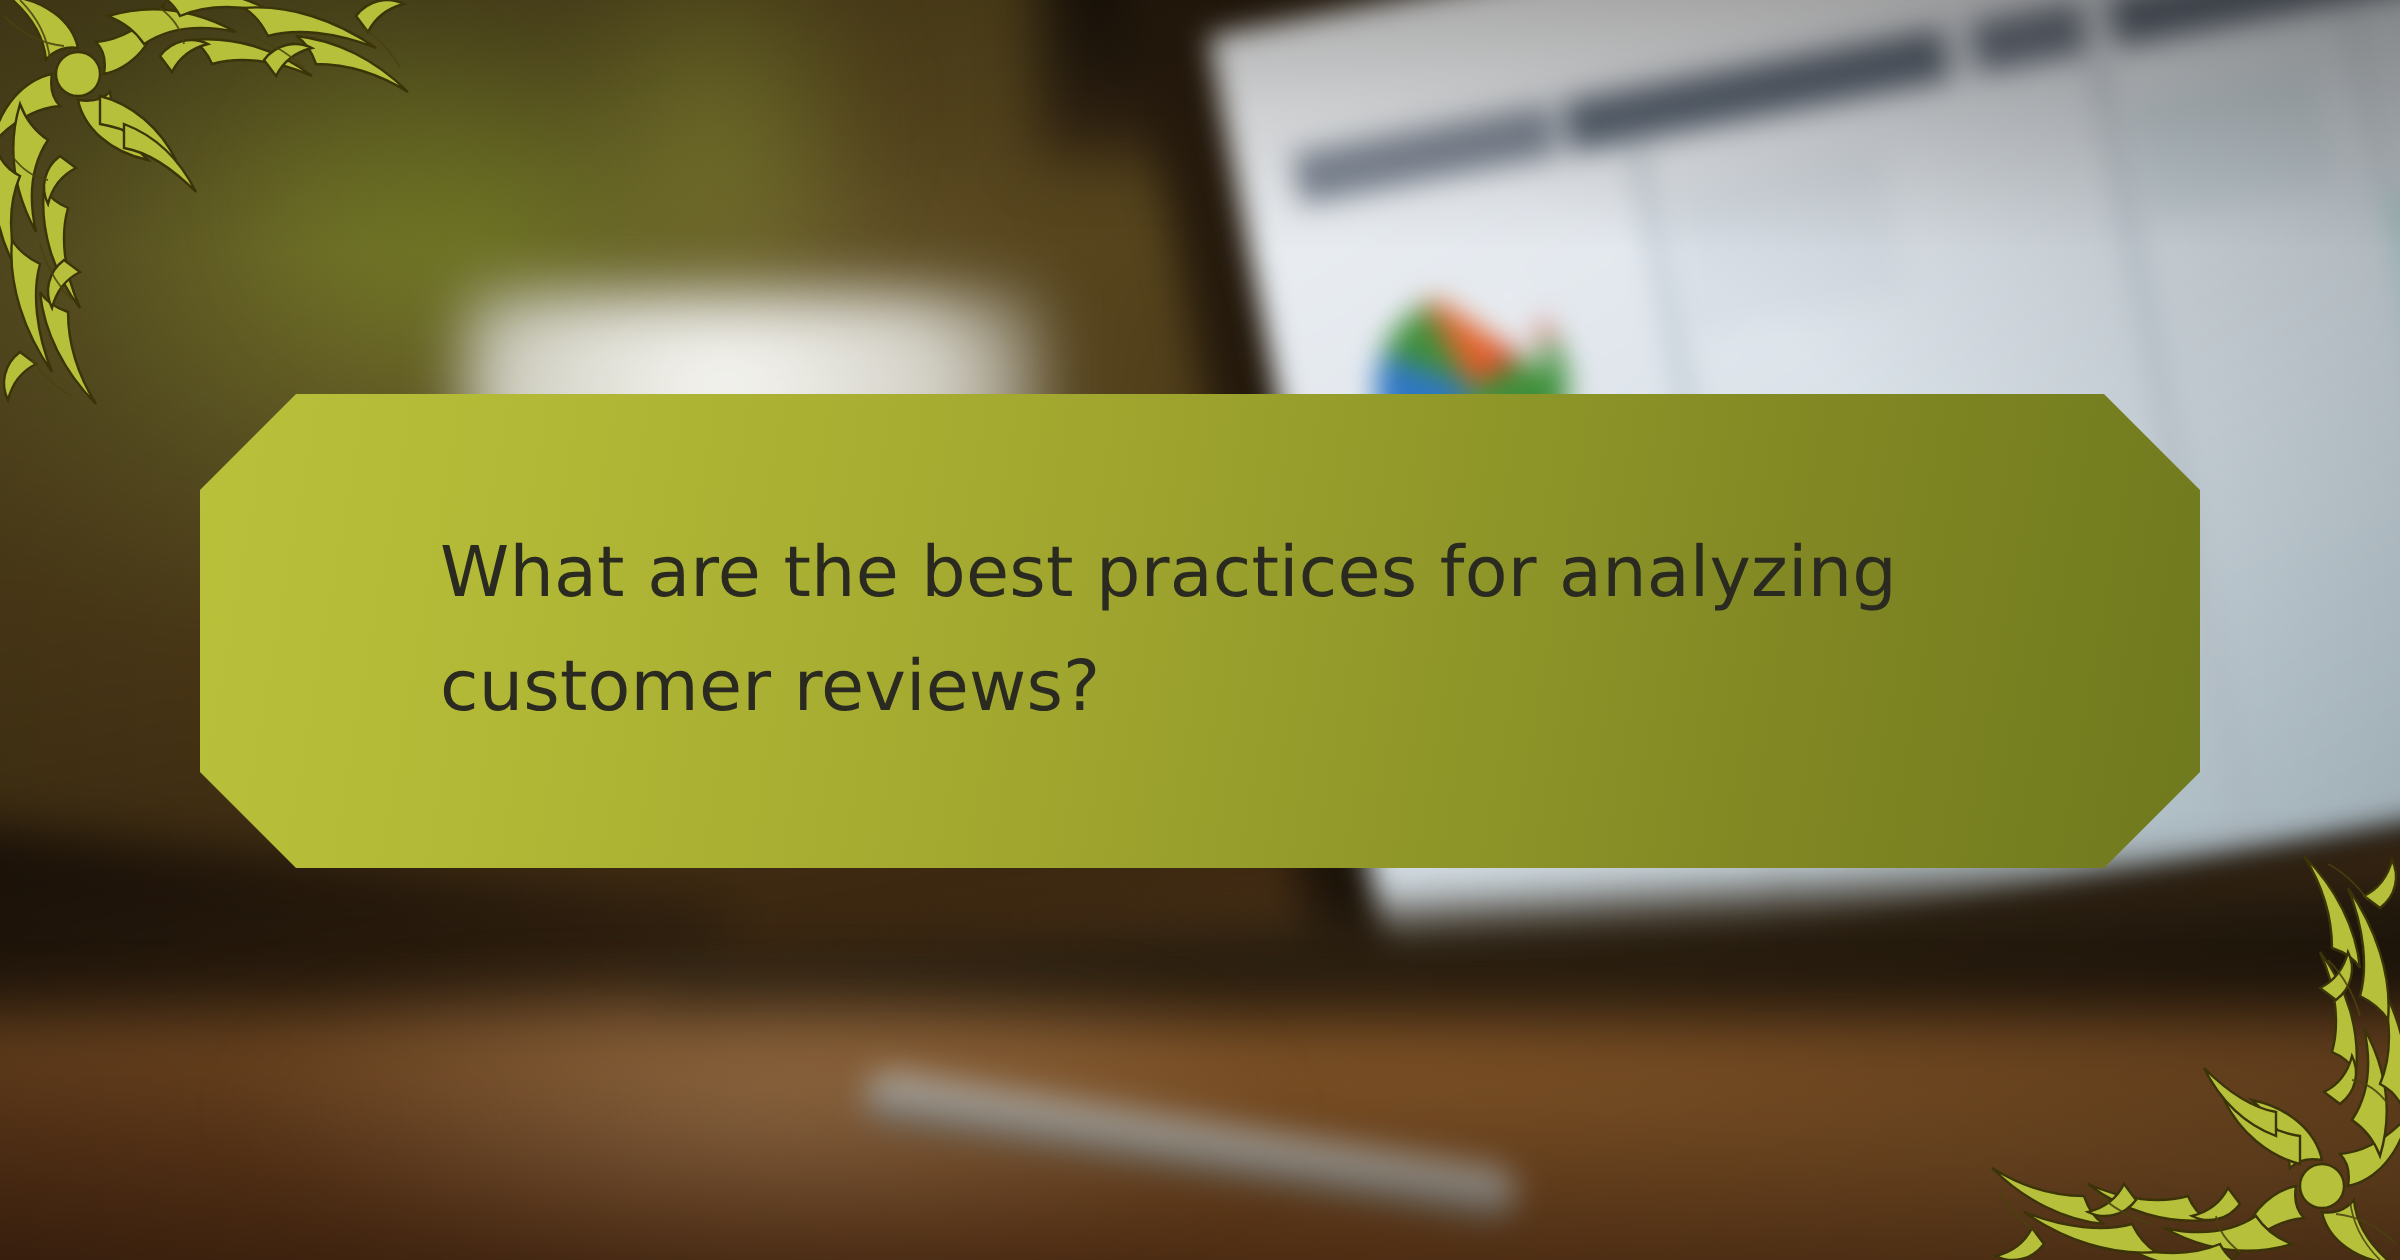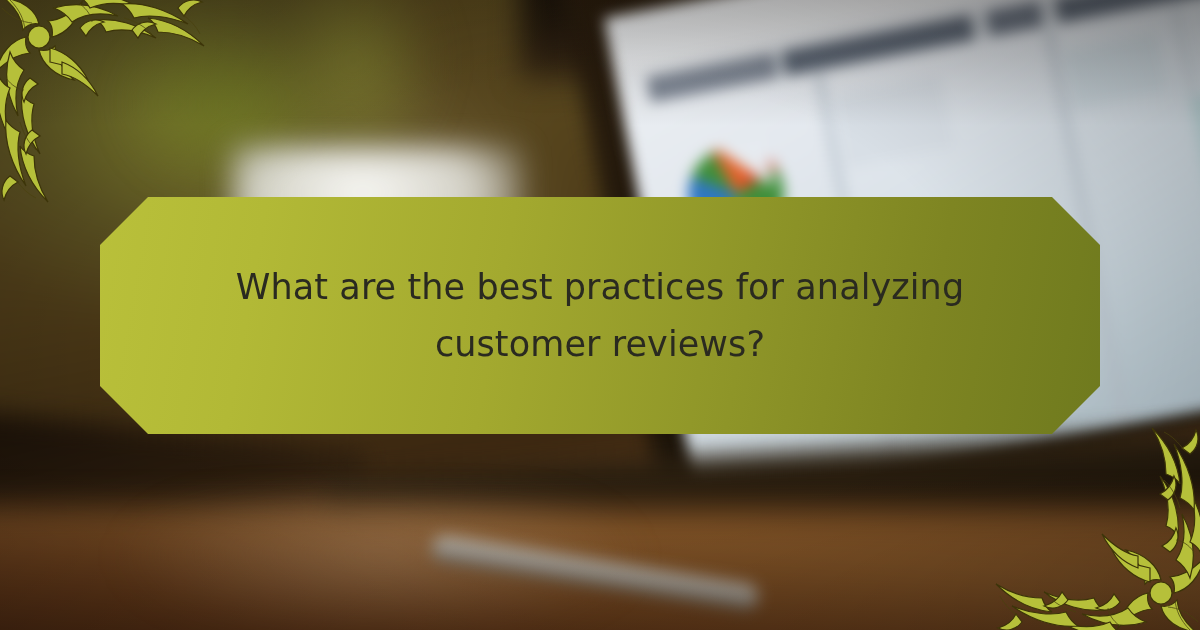--- a/index.html
+++ b/index.html
@@ -207,21 +207,20 @@
   }
 
   .banner-title {
     margin: 0;
     padding: 0 80px;
     font-family: "DejaVu Sans", "Liberation Sans", sans-serif;
     font-size: 35px;
     font-weight: 400;
     line-height: 1.62;
     color: #2a2a20;
-    text-align: center;
     letter-spacing: 0.1px;
     max-width: 760px;
   }
 </style>
 </head>
 <body>
 
 <div class="stage">
 
   <div class="photo-bg">

